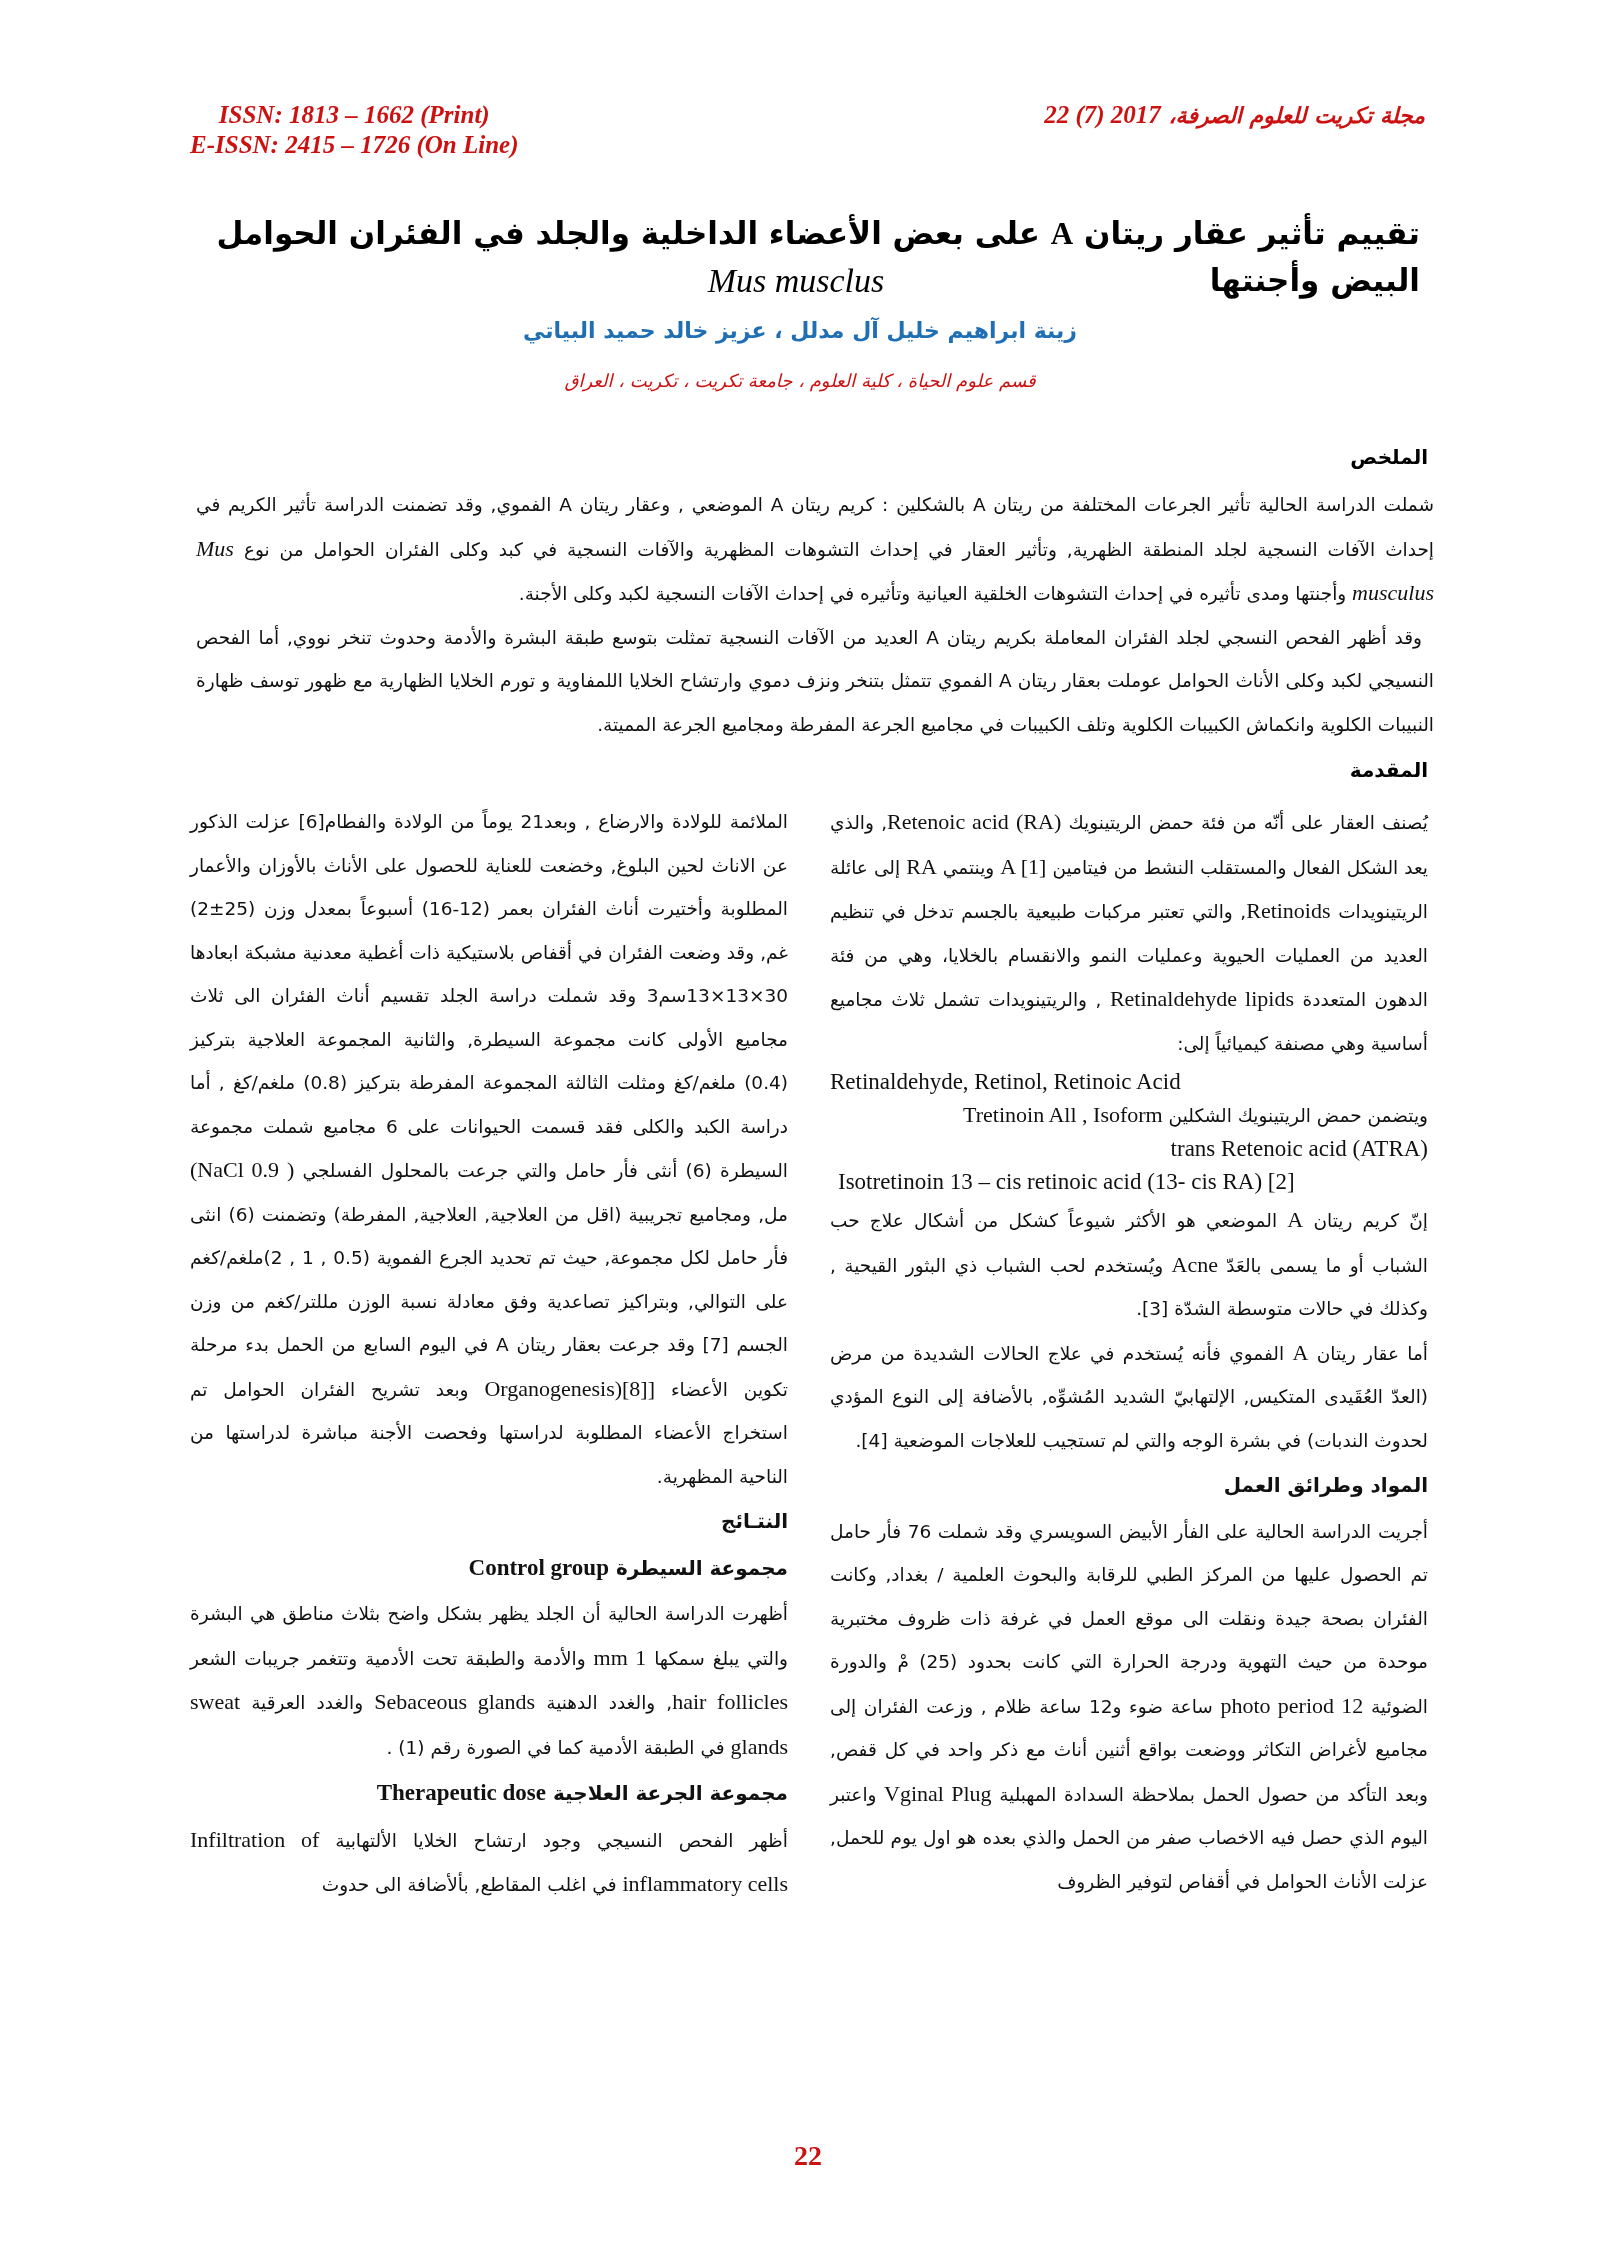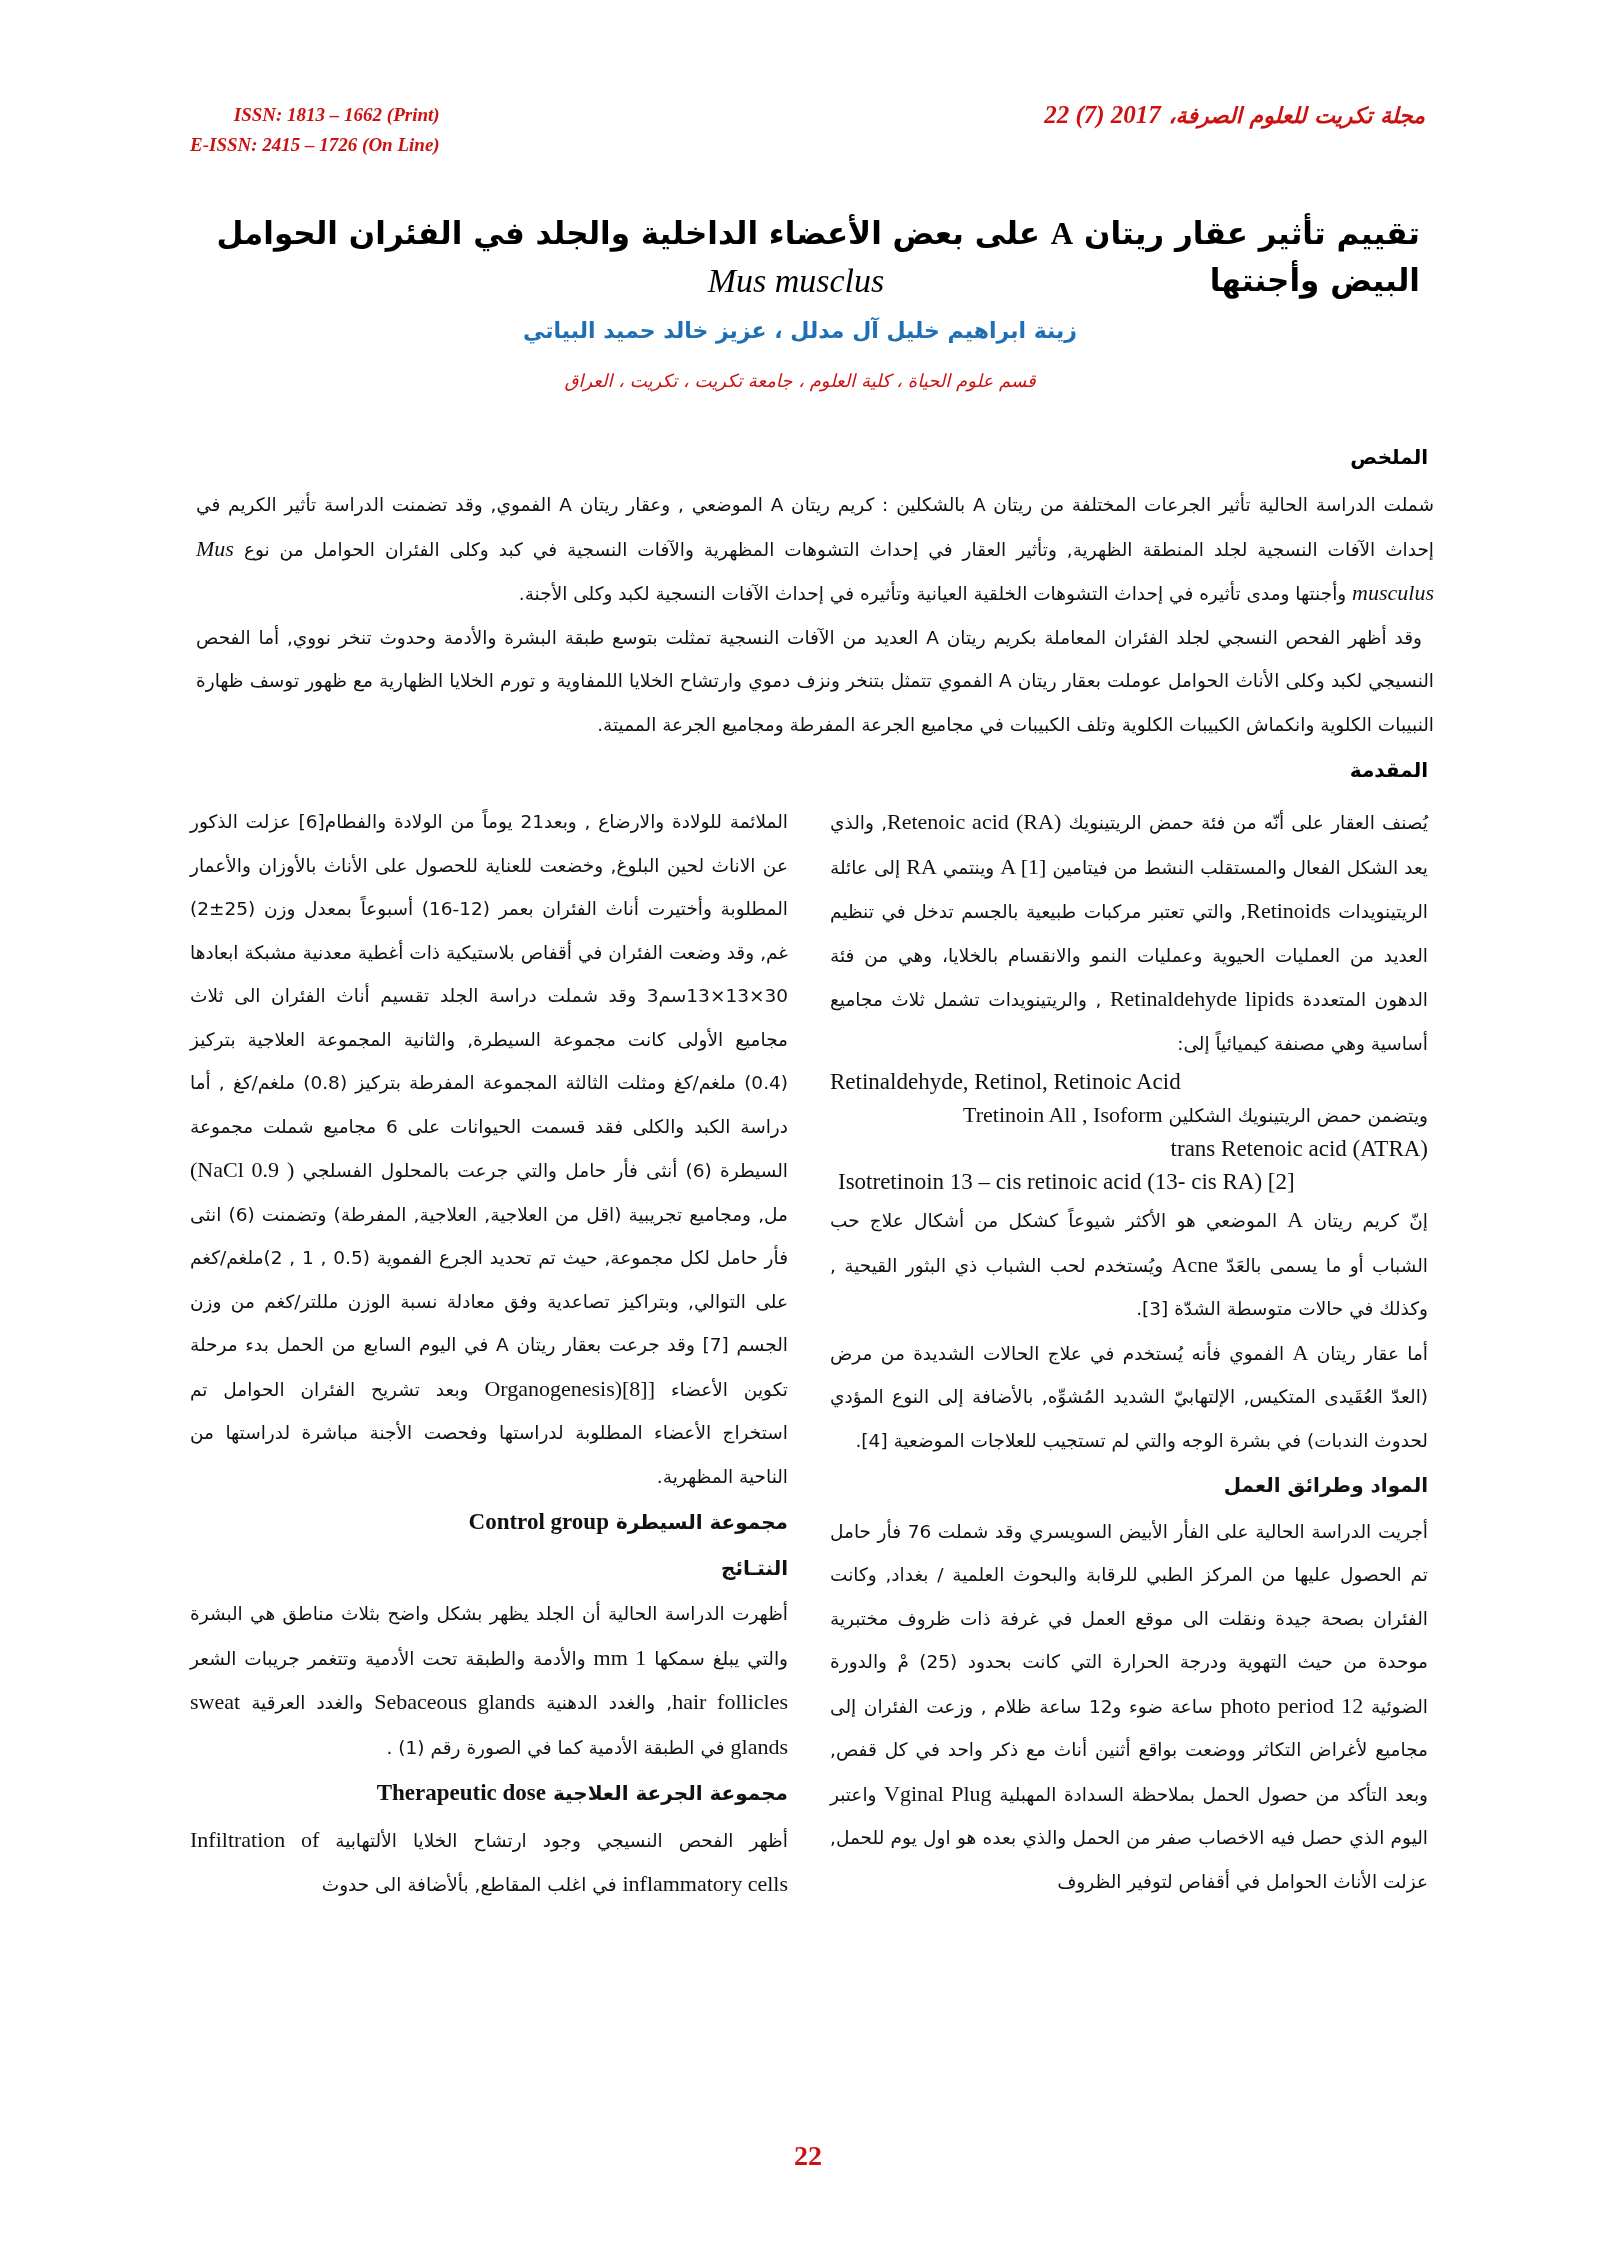--- a/index.html
+++ b/index.html
@@ -1,20 +1,20 @@
 <!DOCTYPE html>
 <html><head>
 <meta charset="utf-8">
 <style>
   html, body { margin: 0; padding: 0; background: #ffffff; }
   body { width: 1600px; height: 2263px; position: relative; overflow: hidden;
          font-family: "DejaVu Sans", sans-serif; color: #111; }
-  .hdr-left { position: absolute; left: 190px; top: 100px; text-align: right;
+  .hdr-left { position: absolute; left: 190px; top: 100px; text-align: center;
               font-family: "Liberation Serif", serif; font-style: italic; font-weight: bold;
-              color: #cc1111; font-size: 19px; line-height: 30px; }
+              color: #cc1111; font-size: 25px; line-height: 30px; }
   .hdr-right { position: absolute; right: 175px; top: 100px; direction: rtl;
                font-family: "DejaVu Sans", sans-serif; font-style: italic; font-weight: bold;
                color: #cc1111; font-size: 22px; line-height: 30px; margin-left: 28px; }
   .hdr-right .num { font-family: "Liberation Serif", serif; font-size: 25px; }
   .title { position: absolute; left: 180px; width: 1240px; top: 210px; text-align: right; direction: rtl;
            font-family: "DejaVu Sans", sans-serif; font-weight: bold; font-size: 31px; line-height: 46px; color: #000; }
   .title .latin { font-family: "Liberation Serif", serif; }
   .species { position: absolute; left: 176px; width: 1240px; top: 262px; text-align: center;
              font-family: "Liberation Serif", serif; font-style: italic; font-weight: normal; font-size: 34px; color: #000; }
   .authors { position: absolute; left: 180px; width: 1240px; top: 318px; text-align: center; direction: rtl;
@@ -119,25 +119,25 @@
 </div>
 
 <div class="col col-left">
   <p>
     <span>الملائمة للولادة والارضاع , وبعد21 يوماً من الولادة والفطام[6] عزلت الذكور عن الاناث لحين البلوغ, وخضعت للعناية للحصول على الأناث بالأوزان والأعمار المطلوبة وأختيرت أناث الفئران بعمر (12-16) أسبوعاً بمعدل وزن (25±2) غم, وقد وضعت الفئران في أقفاص بلاستيكية ذات أغطية معدنية مشبكة ابعادها 30×13×13سم3 وقد شملت دراسة الجلد تقسيم أناث الفئران الى ثلاث مجاميع الأولى كانت مجموعة السيطرة, والثانية المجموعة العلاجية بتركيز (0.4) ملغم/كغ ومثلت الثالثة المجموعة المفرطة بتركيز (0.8) ملغم/كغ , أما دراسة الكبد والكلى فقد قسمت الحيوانات على 6 مجاميع شملت مجموعة السيطرة (6) أنثى فأر حامل والتي جرعت بالمحلول الفسلجي</span>
     <span class="lat">( NaCl 0.9)</span>
     <span>مل, ومجاميع تجريبية (اقل من العلاجية, العلاجية, المفرطة) وتضمنت (6) انثى فأر حامل لكل مجموعة, حيث تم تحديد الجرع الفموية (0.5 , 1 , 2)ملغم/كغم على التوالي, وبتراكيز تصاعدية وفق معادلة نسبة الوزن مللتر/كغم من وزن الجسم [7] وقد جرعت بعقار ريتان A في اليوم السابع من الحمل بدء مرحلة تكوين الأعضاء</span>
     <span class="lat">[Organogenesis)[8]</span>
     <span>وبعد تشريح الفئران الحوامل تم استخراج الأعضاء المطلوبة لدراستها وفحصت الأجنة مباشرة لدراستها من الناحية المظهرية.</span>
   </p>
+  <div class="sub-h">النتـائج</div>
   <div class="sub-h">
     <span>مجموعة السيطرة</span>
     <span class="lat">Control group</span>
   </div>
-  <div class="sub-h">النتـائج</div>
   <p>
     <span>أظهرت الدراسة الحالية أن الجلد يظهر بشكل واضح بثلاث مناطق هي البشرة والتي يبلغ سمكها</span>
     <span class="lat">1 mm</span>
     <span>والأدمة والطبقة تحت الأدمية وتتغمر جريبات الشعر</span>
     <span class="lat">hair follicles</span><span>, والغدد الدهنية</span>
     <span class="lat">Sebaceous glands</span>
     <span>والغدد العرقية</span>
     <span class="lat">sweat glands</span>
     <span>في الطبقة الأدمية كما في الصورة رقم (1) .</span>
   </p>

